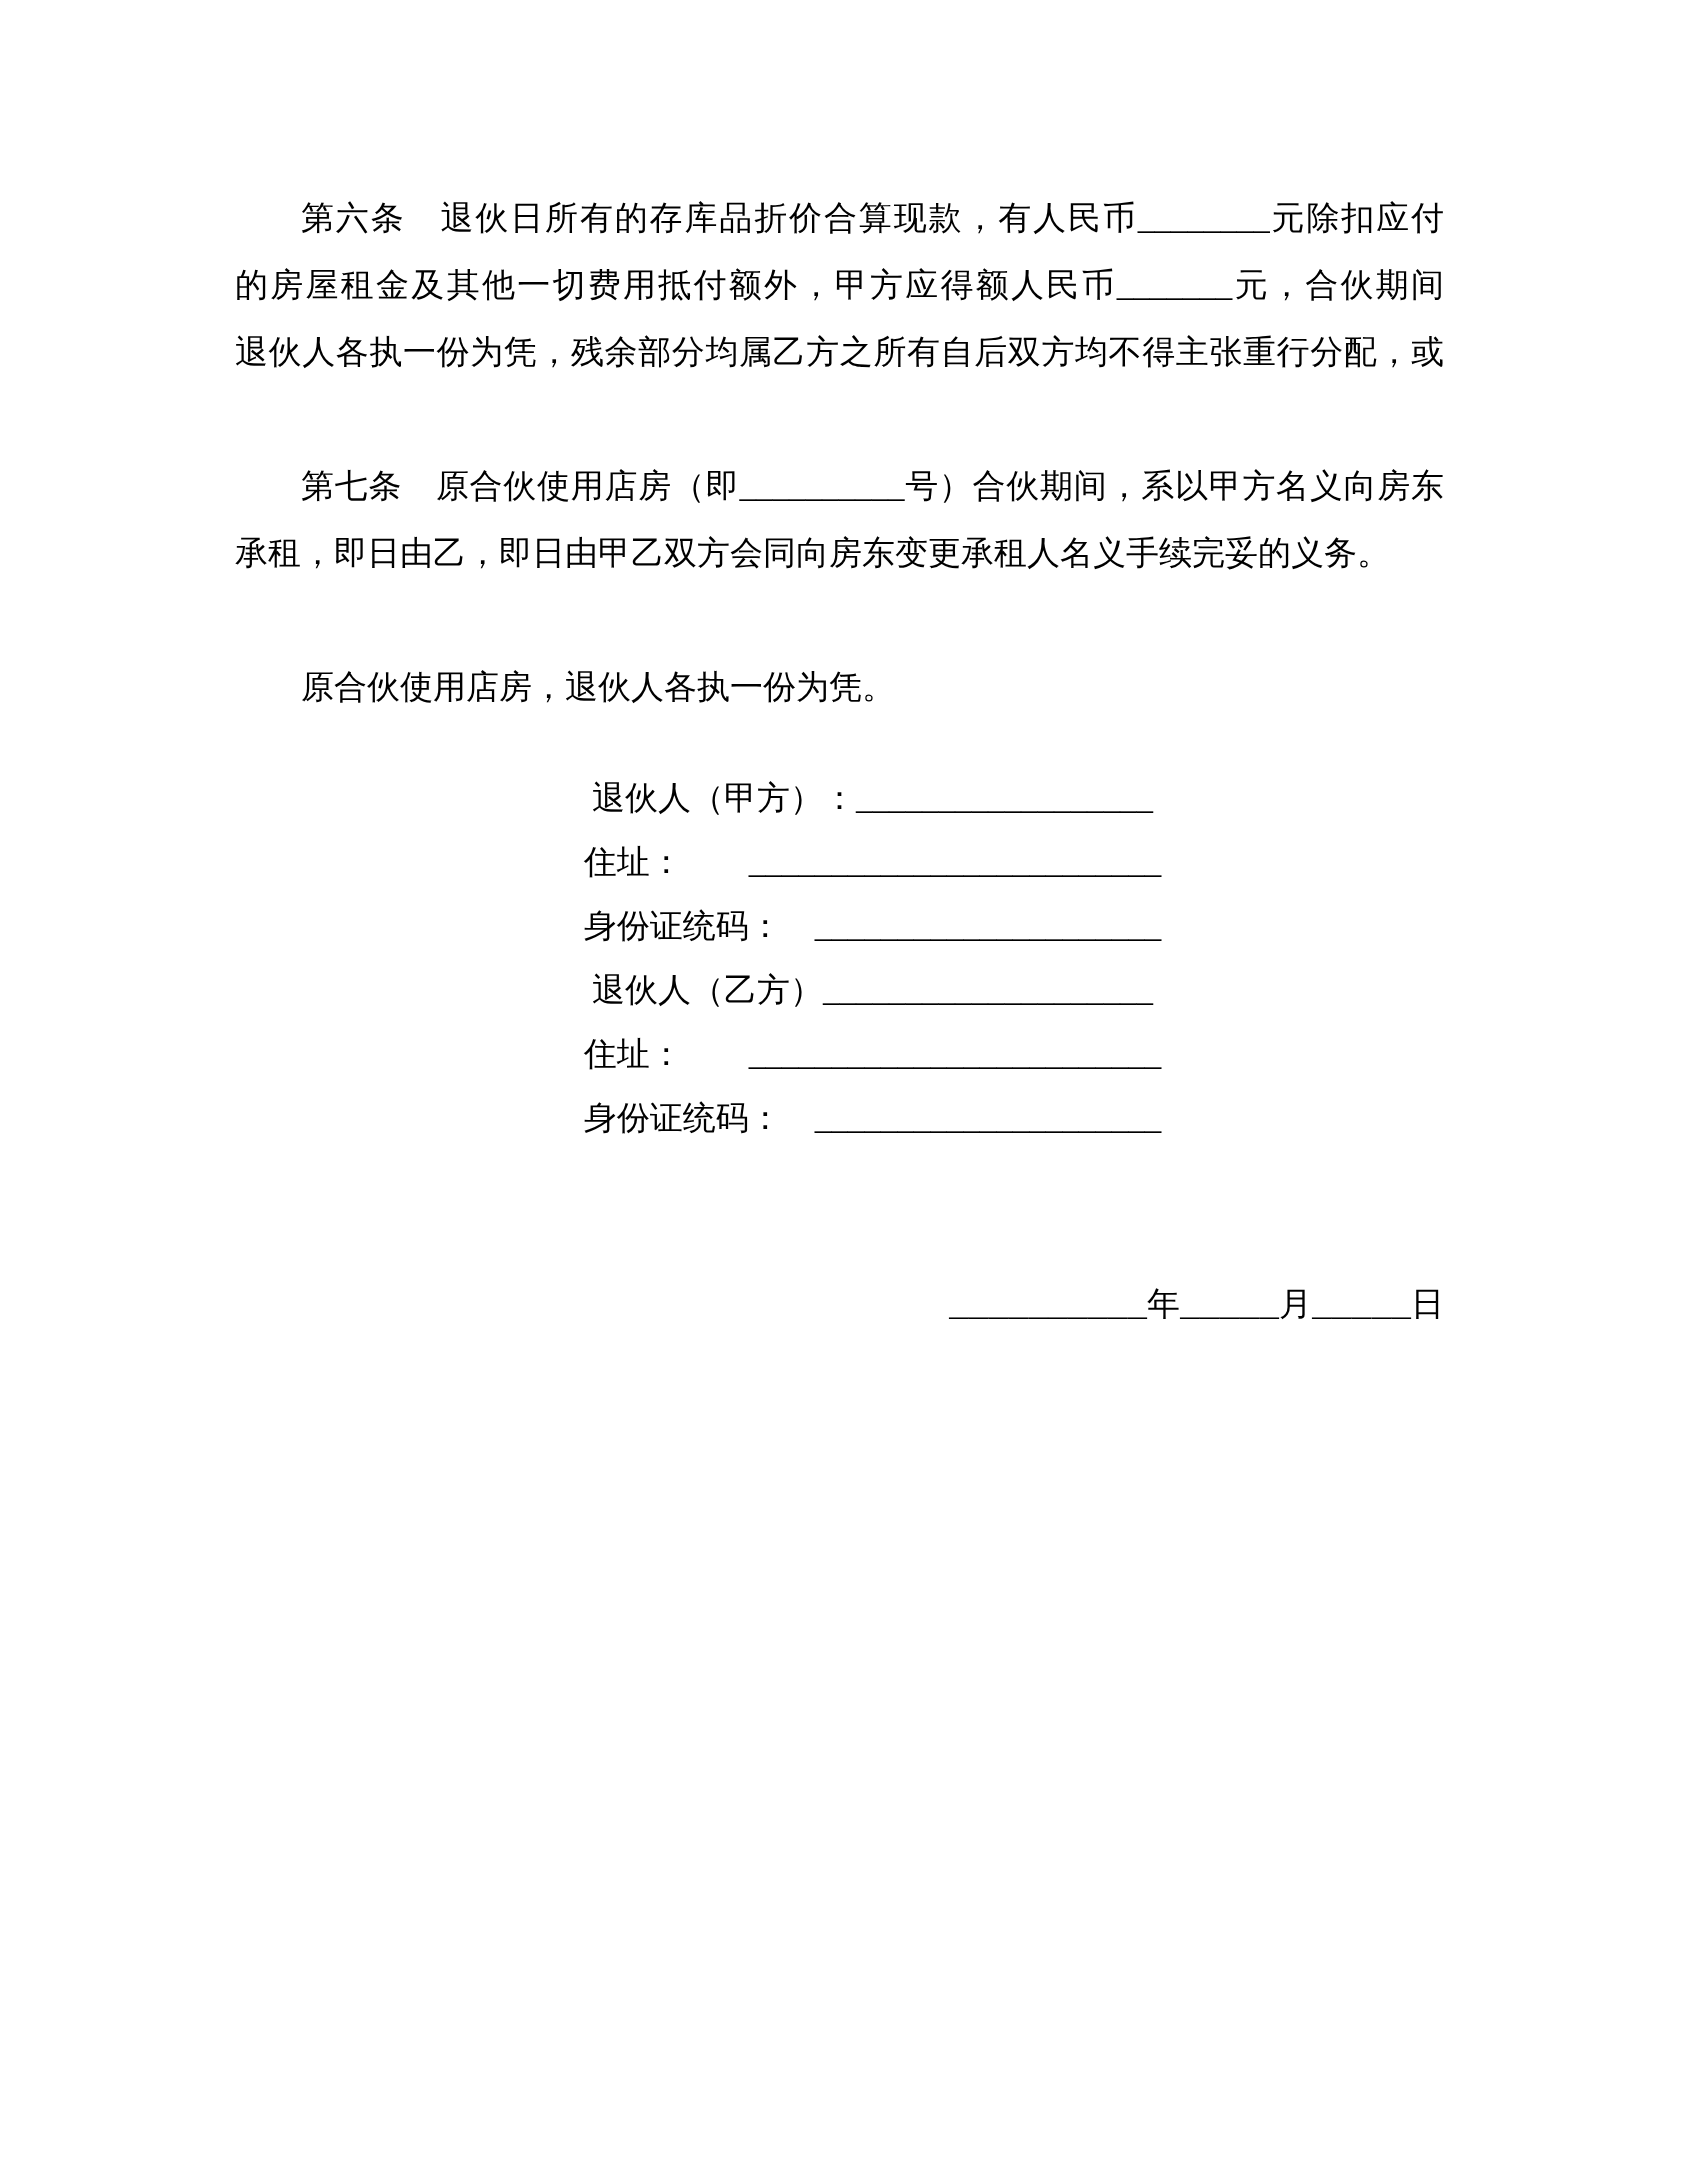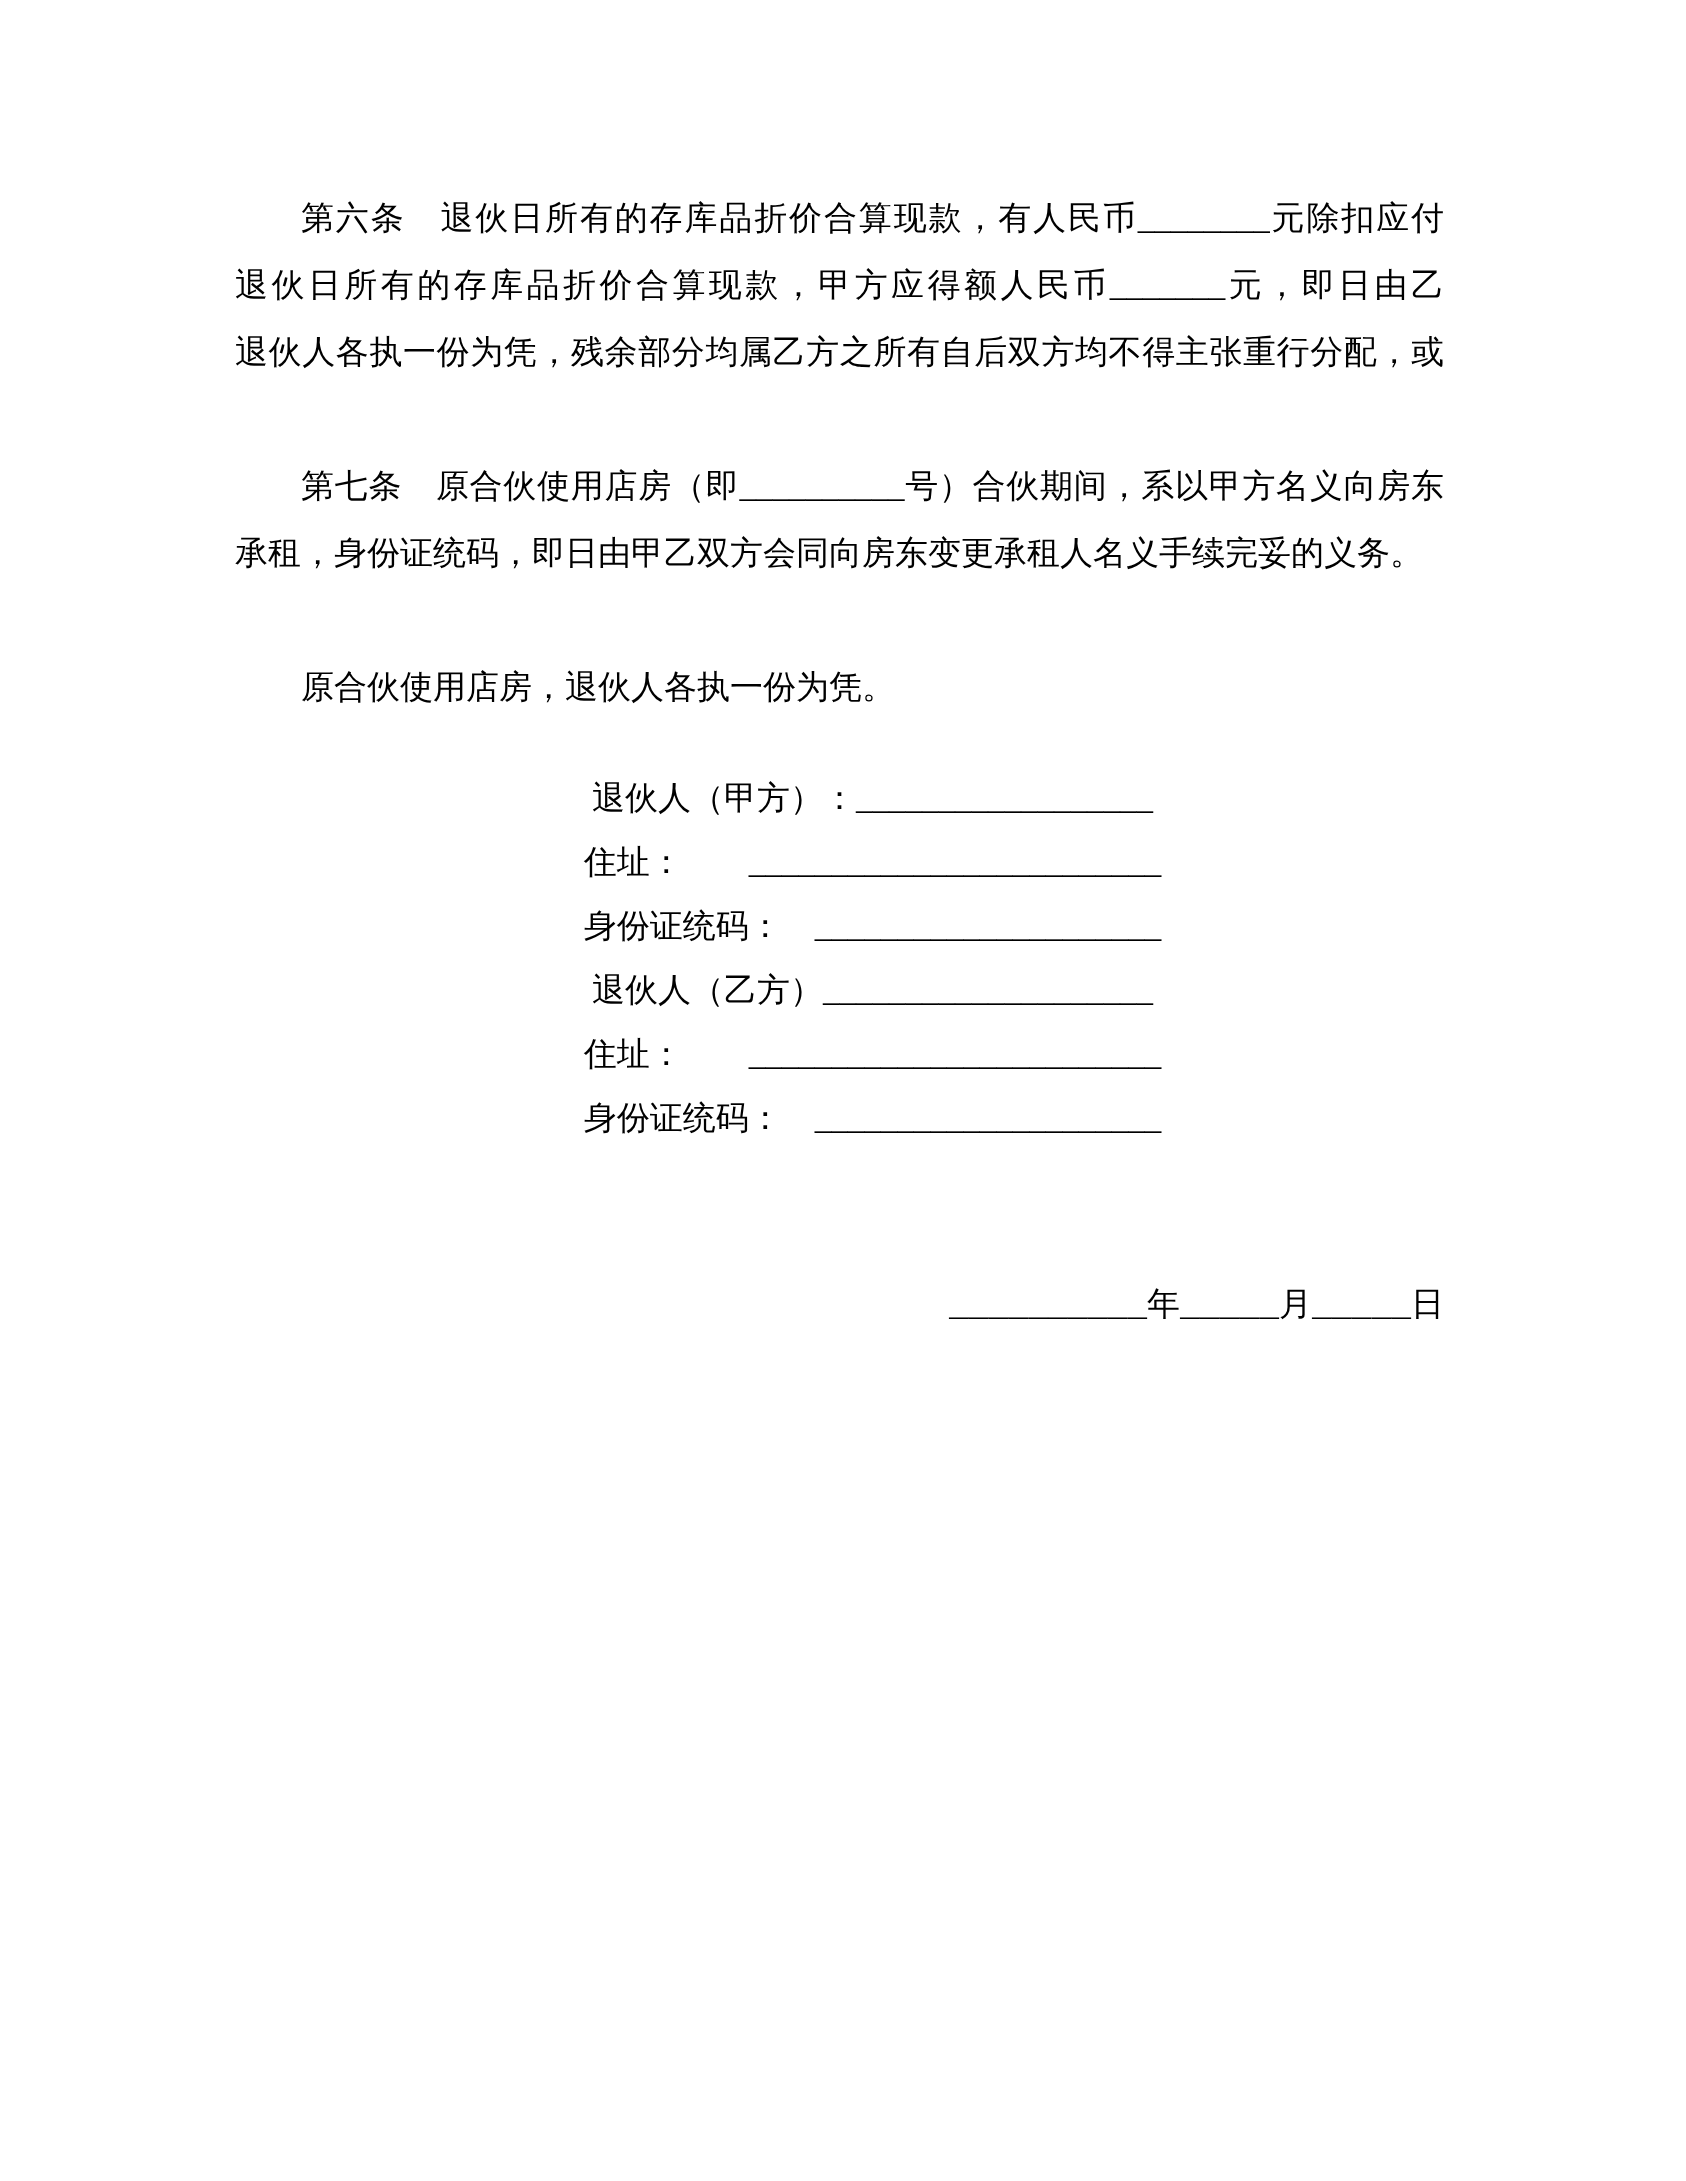--- a/index.html
+++ b/index.html
@@ -63,27 +63,27 @@
     text-align: right;
   }
 </style>
 </head>
 <body>
 
 <div class="page" style="background: rgb(255, 255, 255);">
   <div class="content" style="color: rgb(0, 0, 0);">
       <div class="section body">
         <div class="line indent flush">第六条　退伙日所有的存库品折价合算现款，有人民币________元除扣应付</div>
-        <div class="line flush">退伙日所有的存库品折价合算现款，甲方应得额人民币_______元，即日由乙</div>
+        <div class="line flush">的房屋租金及其他一切费用抵付额外，甲方应得额人民币_______元，合伙期间</div>
         <div class="line flush">退伙人各执一份为凭，残余部分均属乙方之所有自后双方均不得主张重行分配，或</div>
         <div class="line blank"></div>
       </div>
       <div class="section body">
         <div class="line indent flush">第七条　原合伙使用店房（即__________号）合伙期间，系以甲方名义向房东</div>
-        <div class="line">承租，身份证统码，即日由甲乙双方会同向房东变更承租人名义手续完妥的义务。</div>
+        <div class="line">承租，即日由乙，即日由甲乙双方会同向房东变更承租人名义手续完妥的义务。</div>
         <div class="line blank"></div>
       </div>
       <div class="section body">
         <div class="line indent">原合伙使用店房，退伙人各执一份为凭。</div>
       </div>
       <div class="section sign">
         <div class="line">退伙人（甲方）：__________________</div>
         <div class="line">住址：　　_________________________</div>
         <div class="line">身份证统码：　_____________________</div>
         <div class="line">退伙人（乙方）____________________</div>

